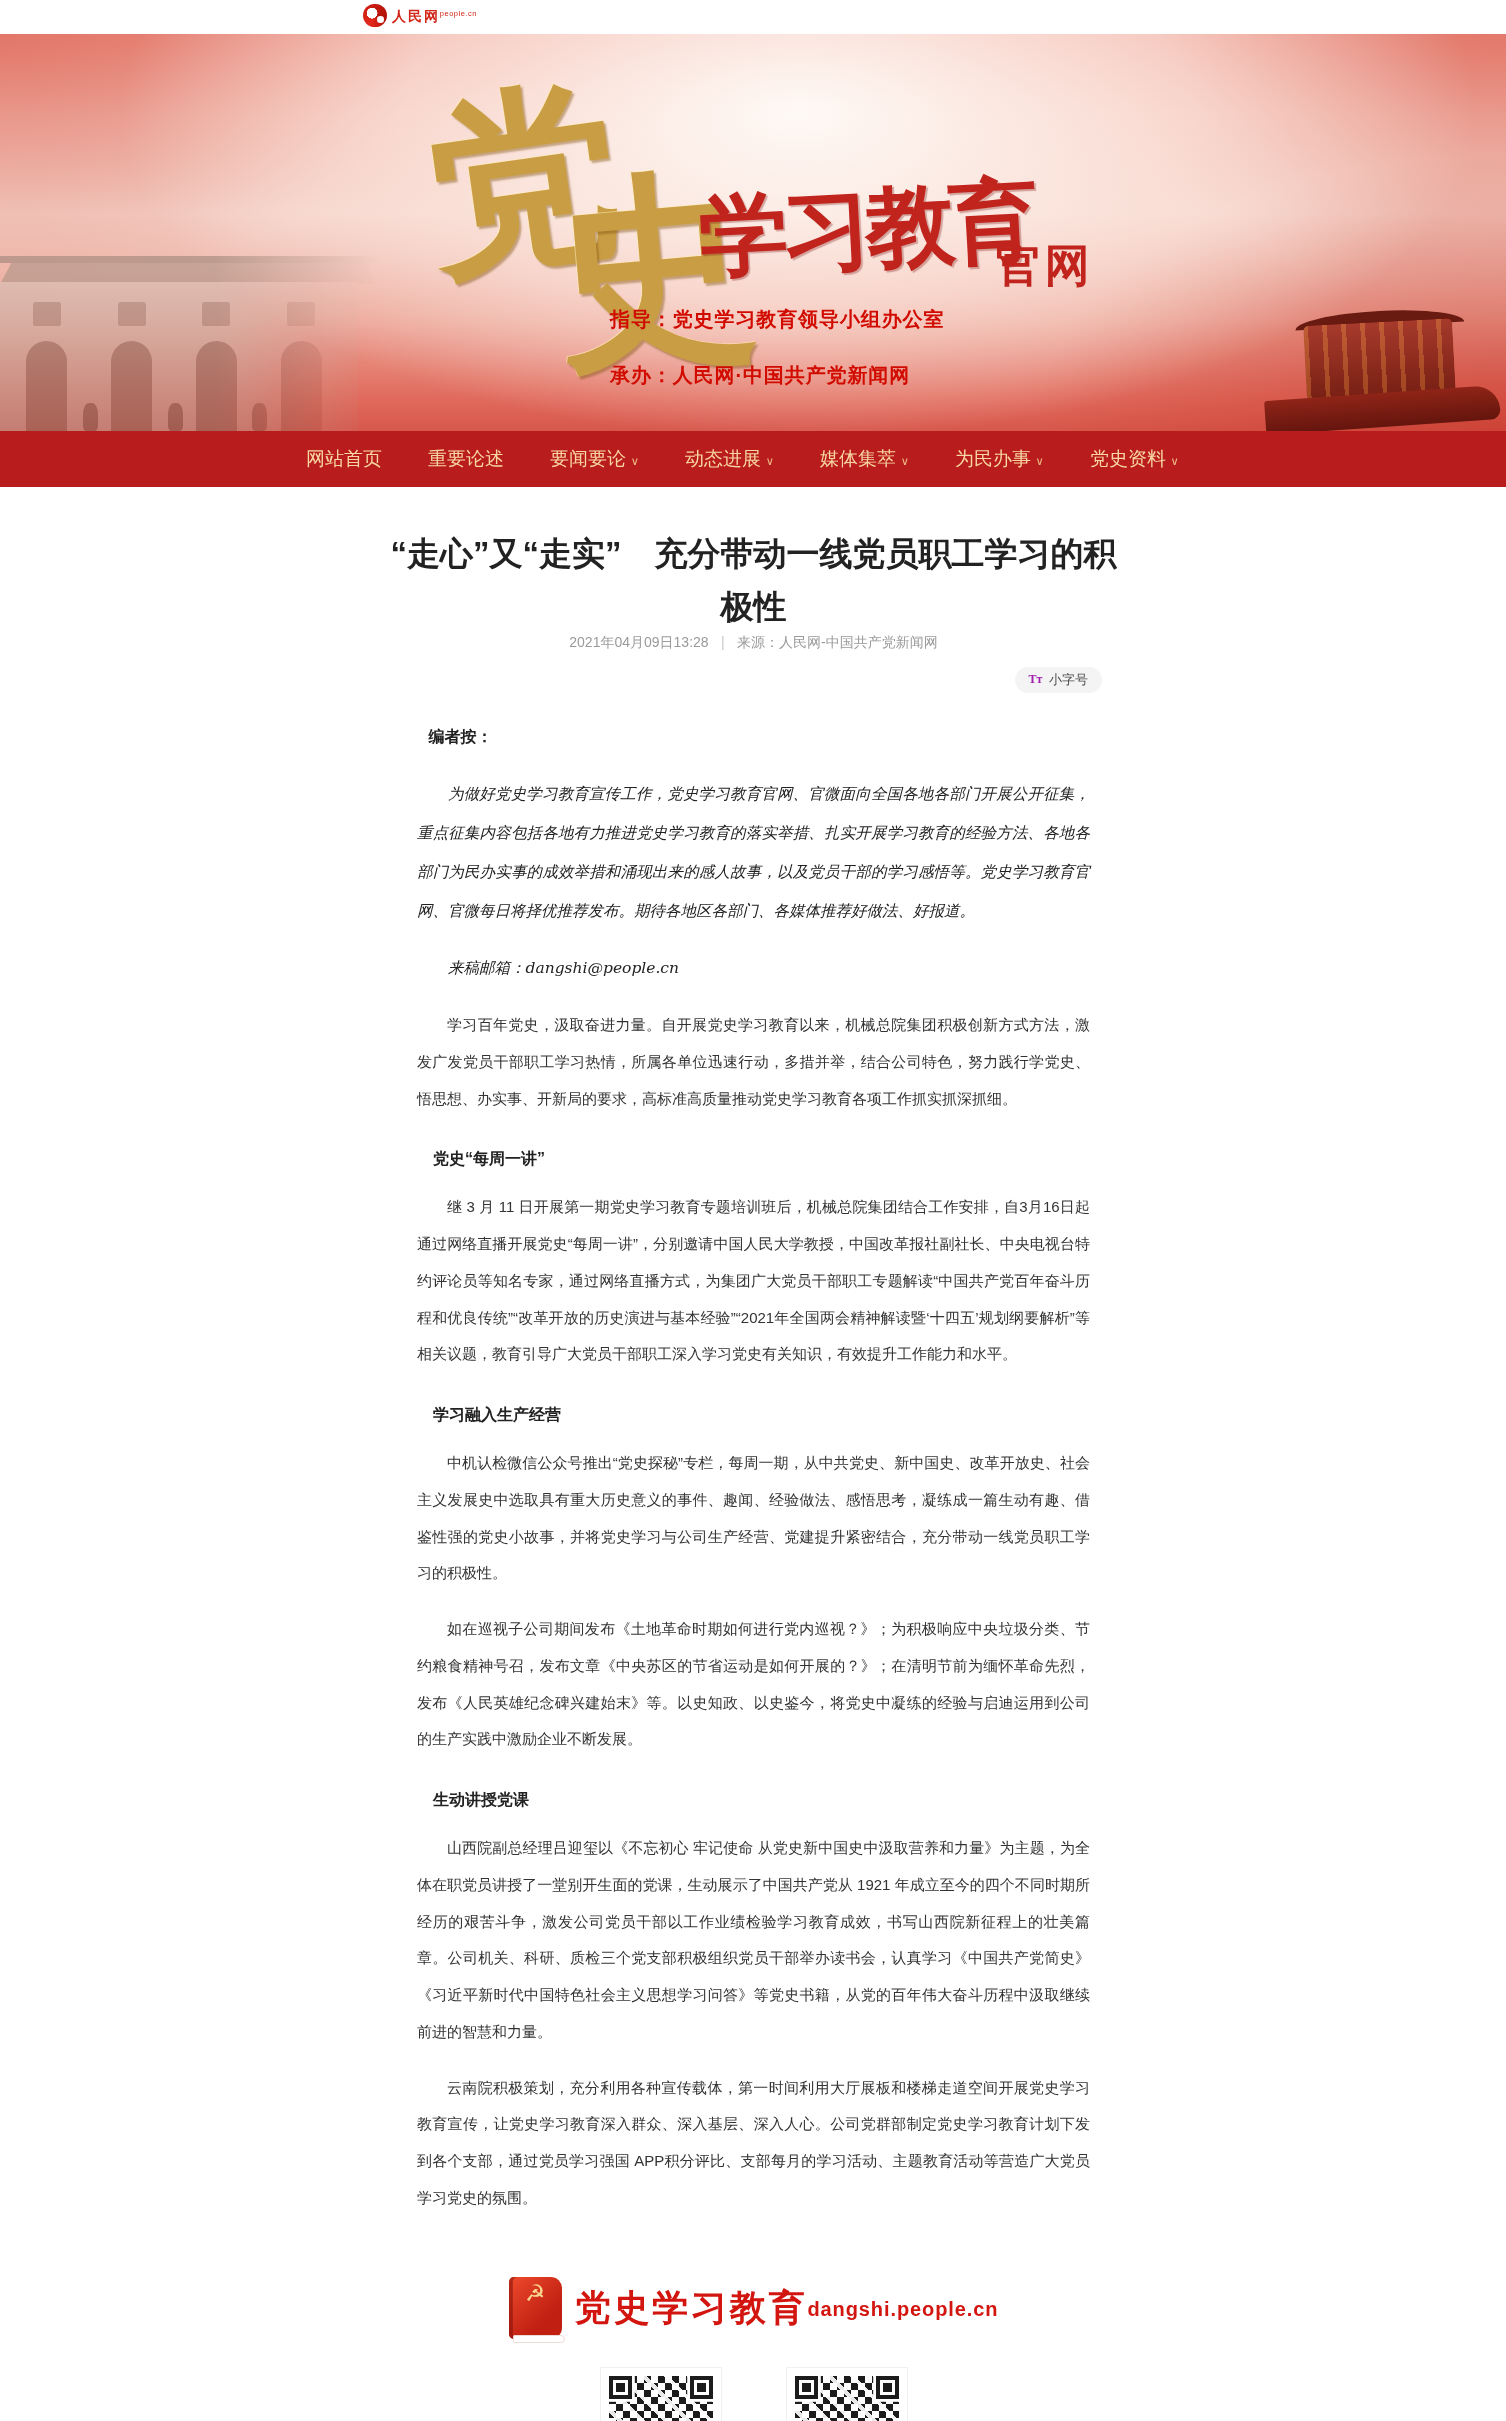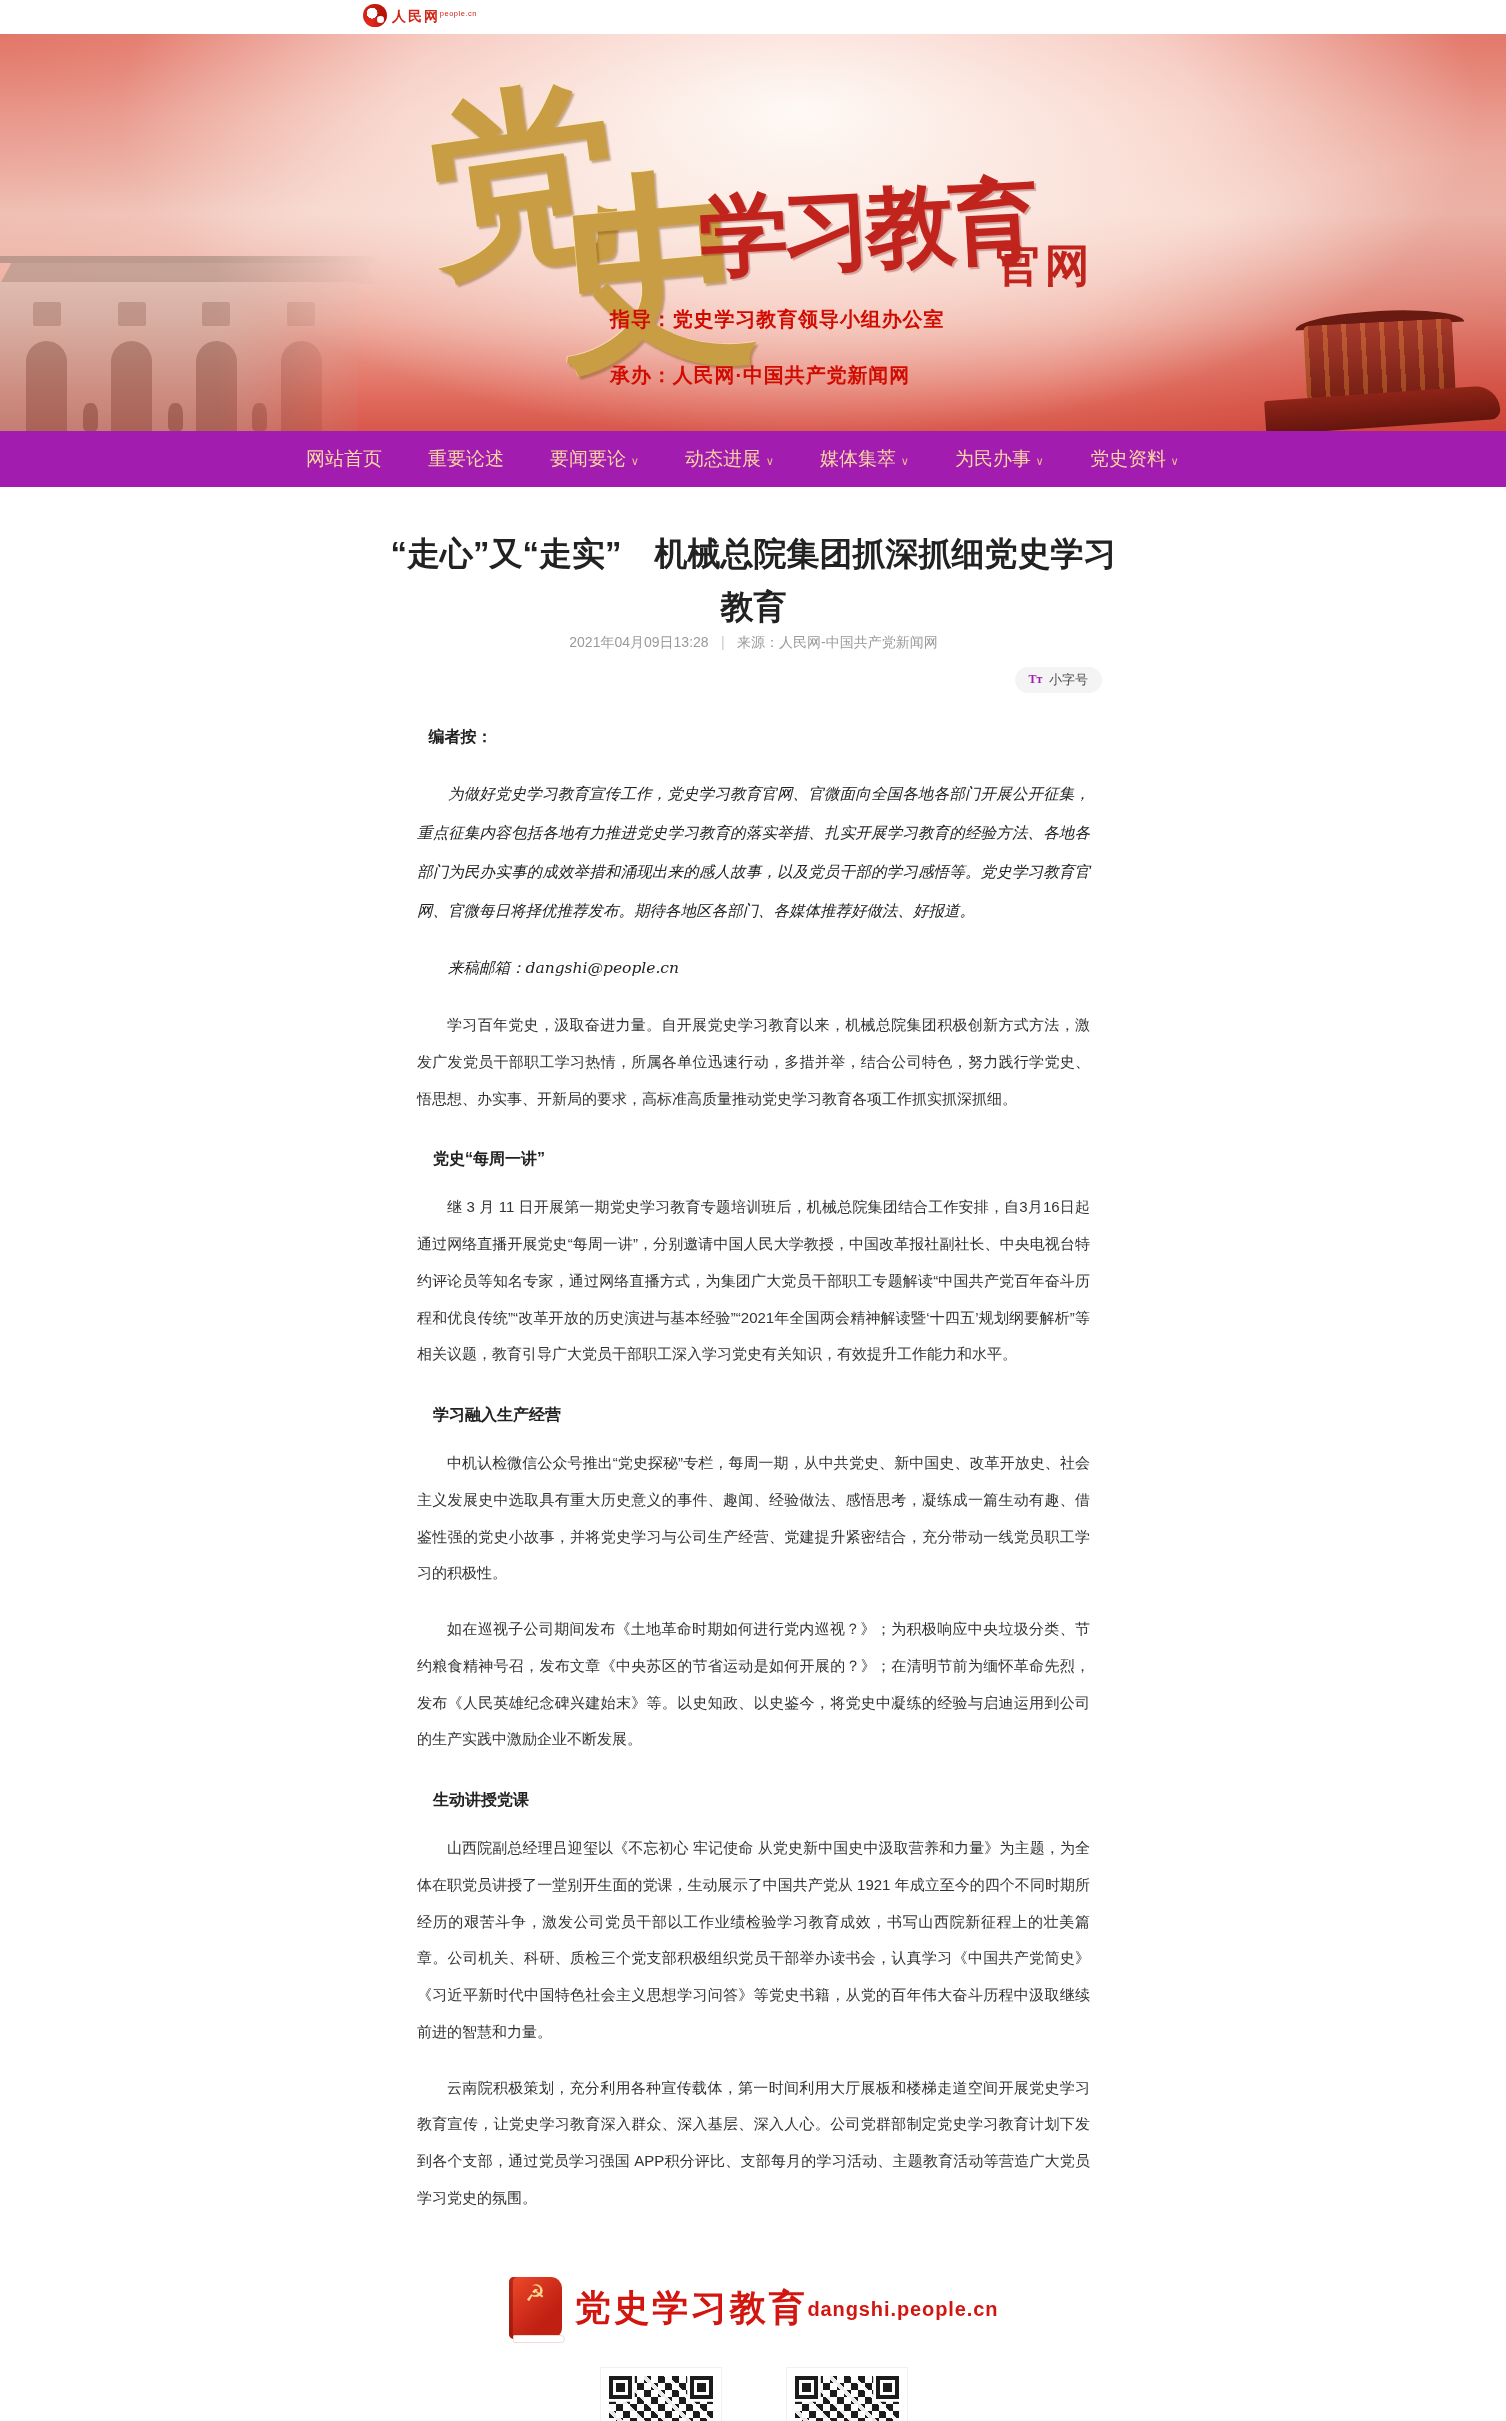--- a/index.html
+++ b/index.html
@@ -51,21 +51,21 @@
   .gold-2 { left:552px; top:134px; font-size:202px; transform:rotate(-5deg); }
   .red-calli { position:absolute; left:699px; top:149px; font-family:"DejaVu Serif","Liberation Serif",serif;
     font-weight:bold; font-size:89px; letter-spacing:-5.6px; color:#c0241d; transform:rotate(-3deg);
     text-shadow:1.9px 1.9px 0.9px rgba(120,10,5,.3); line-height:1; }
   .red-suffix { position:absolute; left:996px; top:209px; font-size:45px; font-weight:bold; color:#c0241d; letter-spacing:3.8px; line-height:1; }
   .banner-line { position:absolute; left:610px; font-size:20px; font-weight:bold; color:#d10b00; letter-spacing:0.9px; }
   .banner-line.l1 { top:272px; }
   .banner-line.l2 { top:328px; }
 
   
-  .nav { height:56px; background:#a21caf; display:flex; align-items:center; }
+  .nav { height:56px; background:#b91c1c; display:flex; align-items:center; }
   .nav-inner { display:flex; margin-left:306px; }
   .nav-item { display:flex; align-items:baseline; gap:4.7px; color:#f7d6a2; font-size:19px; margin-right:46px; cursor:pointer; white-space:nowrap; }
   .nav-item .caret { font-size:11.3px; color:#edc089; }
 
   
   .container { width:697px; margin:0 auto; }
   .art-title { width:734px; margin:41px auto 0; font-size:33px; line-height:1.6; font-weight:700; color:#222; text-align:center; }
   .meta { text-align:center; font-size:14px; color:#9a9a9a; }
   .meta .sep { margin:0 8.5px; color:#c9c9c9; }
   .meta a { color:#9a9a9a; text-decoration:none; }
@@ -173,21 +173,21 @@
       <span class="caret">∨</span>
     </div>
     <div class="nav-item">
       <span>党史资料</span>
       <span class="caret">∨</span>
     </div>
   </div>
 </nav>
 
 <main>
-  <h1 class="art-title">“走心”又“走实”　机械总院集团抓深抓细党史学习教育</h1>
+  <h1 class="art-title">“走心”又“走实”　充分带动一线党员职工学习的积极性</h1>
 
   <div class="meta">
     <span>2021年04月09日13:28</span>
     <span class="sep">|</span>
     <span>来源：</span><a href="#">人民网-中国共产党新闻网</a>
   </div>
 
   <div class="container">
     <div class="toolbar">
       <button class="font-btn">

